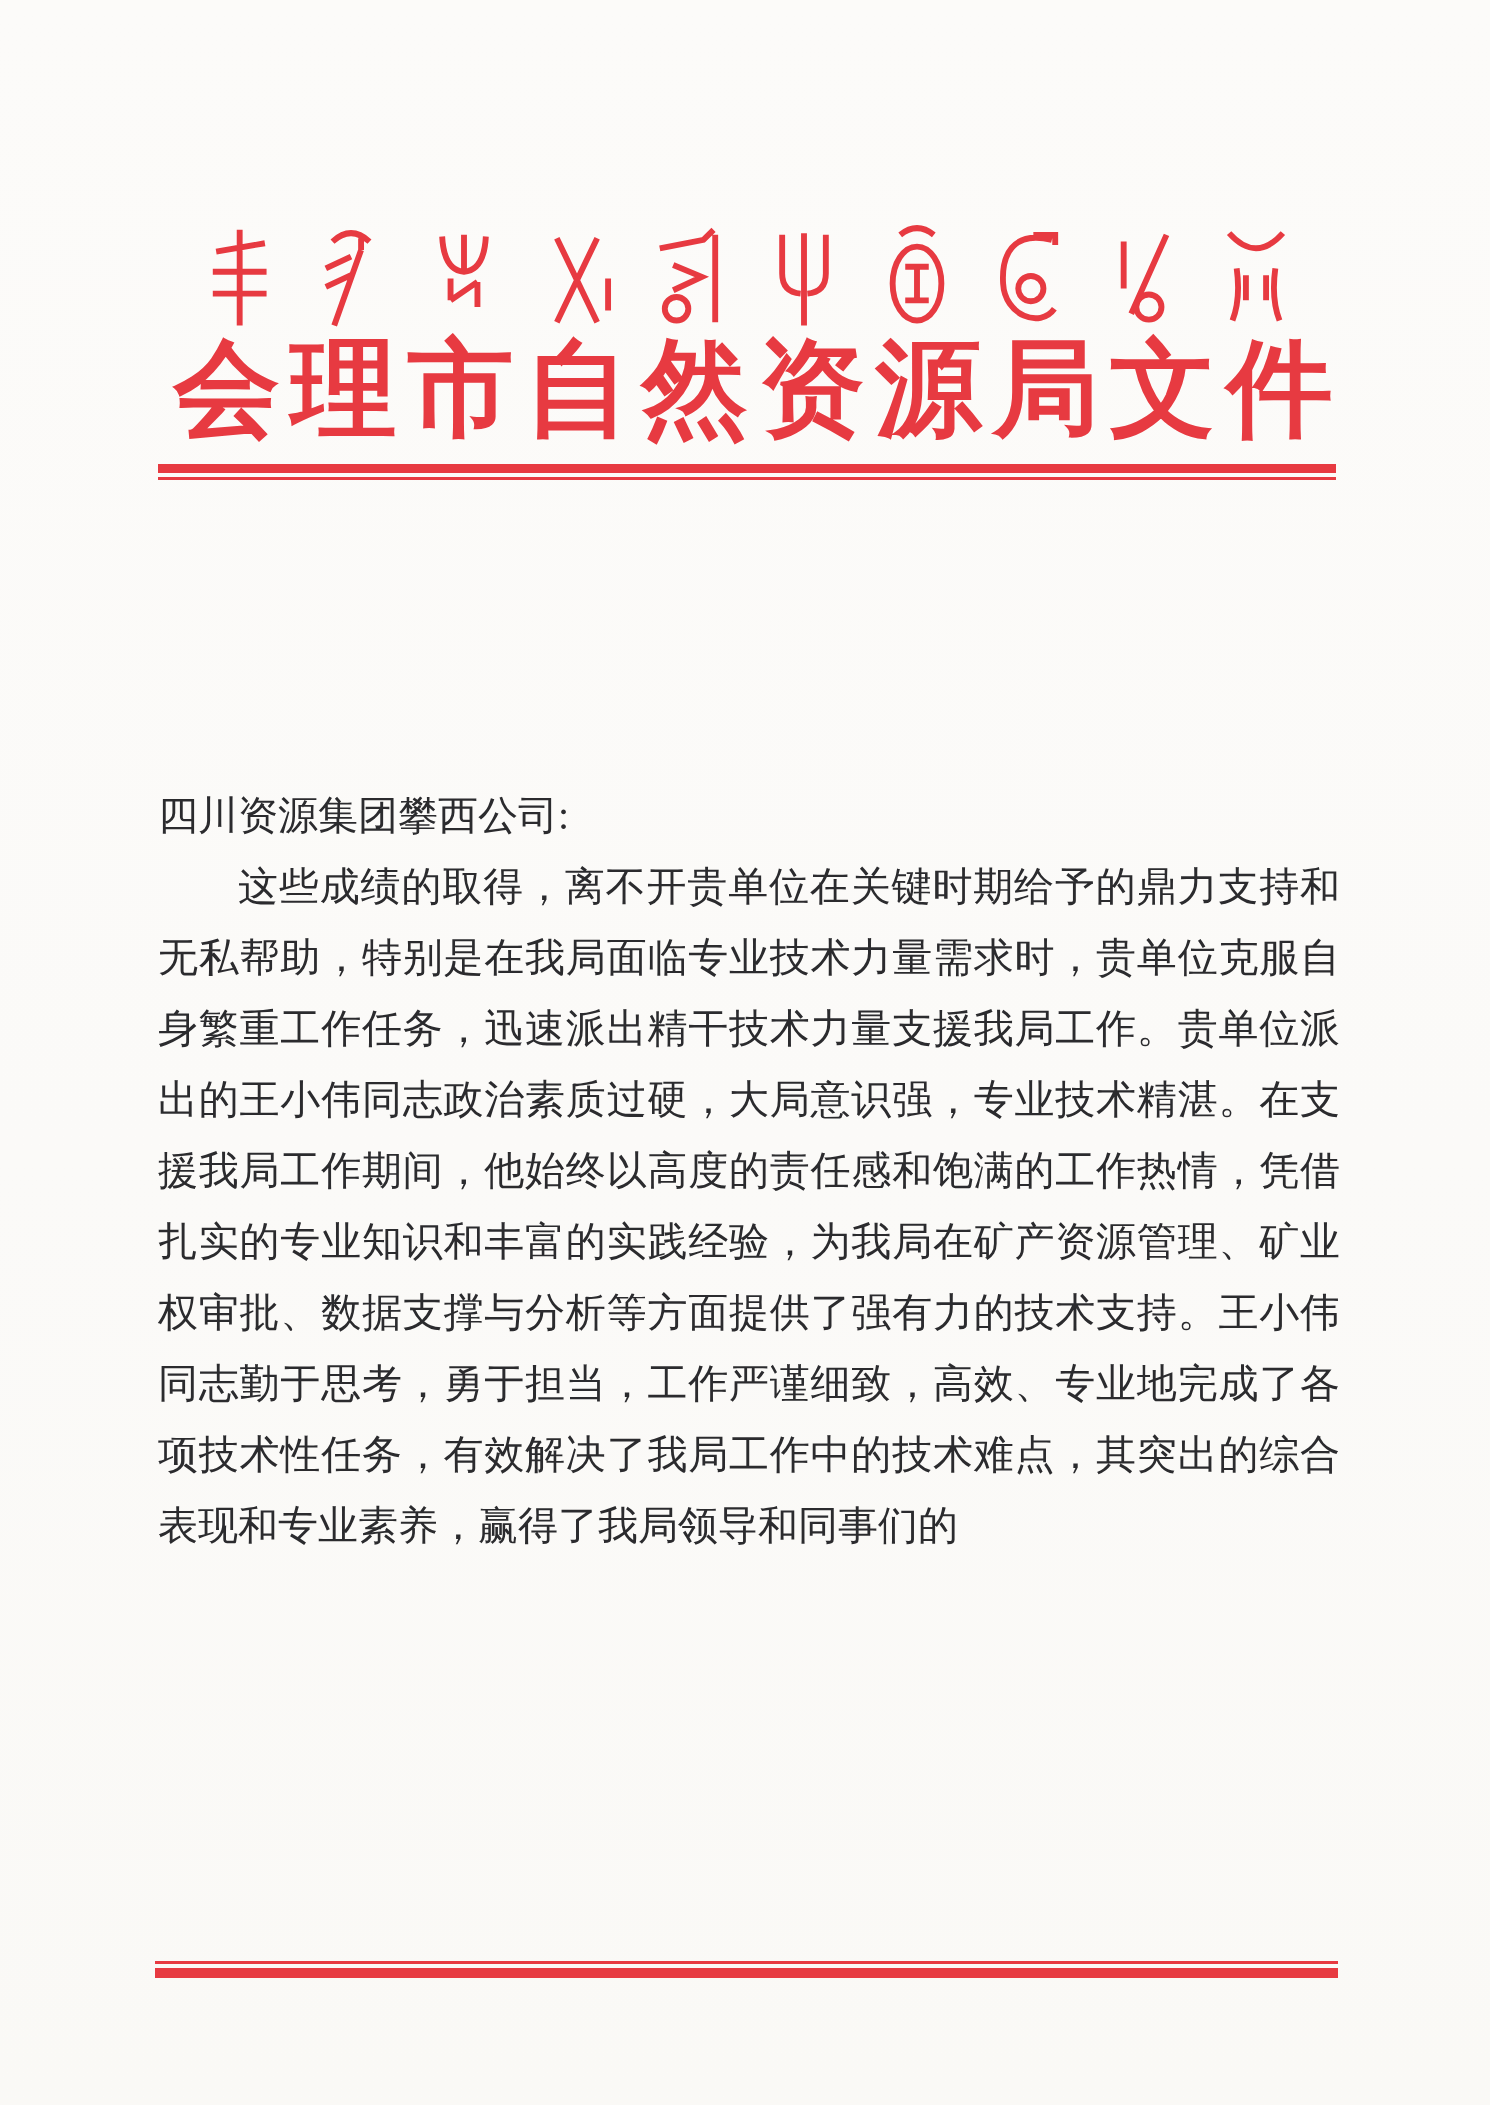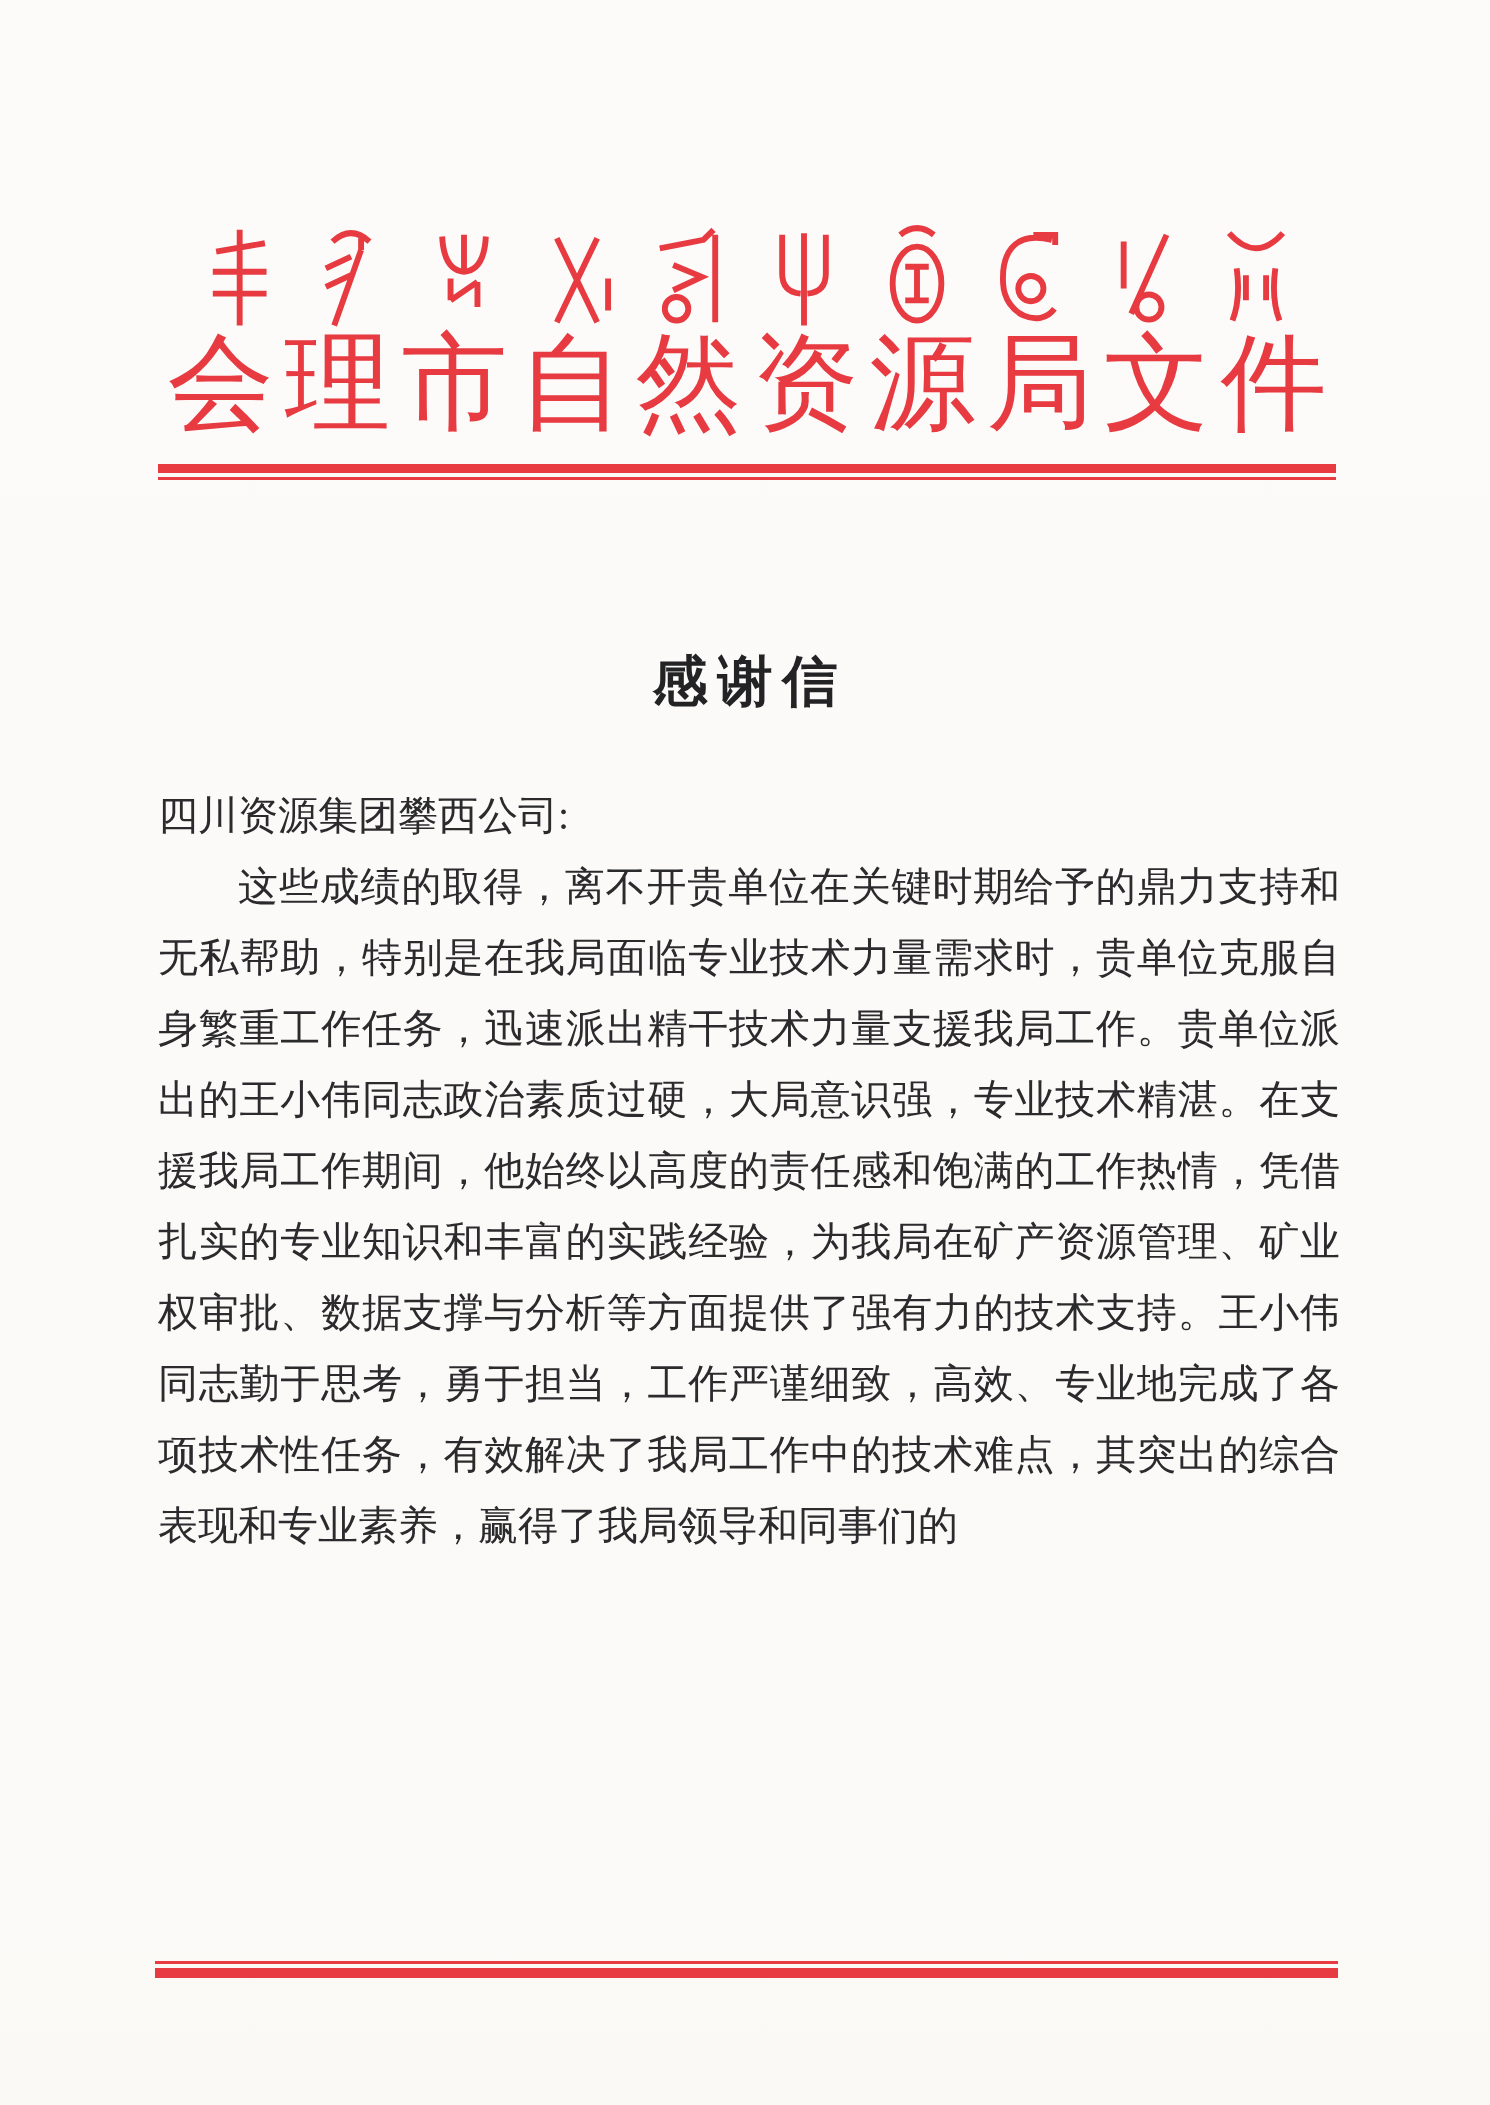--- a/index.html
+++ b/index.html
@@ -18,22 +18,22 @@
   
   .yi-row{
     position:absolute;left:196px;top:220px;width:1102px;
     display:flex;justify-content:space-between;align-items:flex-end;
   }
   .yi-row svg{display:block;width:84px;height:112px;}
   .yi-row path{stroke:var(--red);stroke-width:7;fill:none;stroke-linecap:butt;stroke-linejoin:miter;}
   .yi-row circle,.yi-row ellipse{stroke:var(--red);stroke-width:7;fill:none;}
   
   .agency-title{
-    position:absolute;left:155px;top:318px;width:1184px;margin:0;
-    font-size:106px;line-height:1.25;font-weight:normal;color:var(--red);
+    position:absolute;left:155px;top:318px;width:1184px;margin:6px;
+    font-size:106px;line-height:1.25;font-weight:bold;color:var(--red);
     white-space:nowrap;letter-spacing:11px;text-align:center;text-indent:11px;
     font-family:"Liberation Serif","DejaVu Serif",serif;
   }
   
   .rule-top{position:absolute;left:158px;top:464px;width:1178px;}
   .rule-top .thick{height:9px;background:var(--red);}
   .rule-top .thin{height:3px;background:var(--red);margin-top:4px;}
   .rule-bottom{position:absolute;left:155px;top:1961px;width:1183px;}
   .rule-bottom .thin{height:3px;background:var(--red);margin-bottom:4px;}
   .rule-bottom .thick{height:10px;background:var(--red);}
@@ -93,21 +93,20 @@
     </svg>
   </div>
 
   <h1 class="agency-title">会理市自然资源局文件</h1>
 
   <div class="rule-top">
     <div class="thick"></div>
     <div class="thin"></div>
   </div>
 
-  <h2 class="letter-title">感谢信</h2>
 
   <div class="letter-body">
     <p class="salutation">四川资源集团攀西公司:</p>
     <p class="para">这些成绩的取得，离不开贵单位在关键时期给予的鼎力支持和无私帮助，特别是在我局面临专业技术力量需求时，贵单位克服自身繁重工作任务，迅速派出精干技术力量支援我局工作。贵单位派出的王小伟同志政治素质过硬，大局意识强，专业技术精湛。在支援我局工作期间，他始终以高度的责任感和饱满的工作热情，凭借扎实的专业知识和丰富的实践经验，为我局在矿产资源管理、矿业权审批、数据支撑与分析等方面提供了强有力的技术支持。王小伟同志勤于思考，勇于担当，工作严谨细致，高效、专业地完成了各项技术性任务，有效解决了我局工作中的技术难点，其突出的综合表现和专业素养，赢得了我局领导和同事们的</p>
   </div>
 
   <div class="rule-bottom">
     <div class="thin"></div>
     <div class="thick"></div>
   </div>

